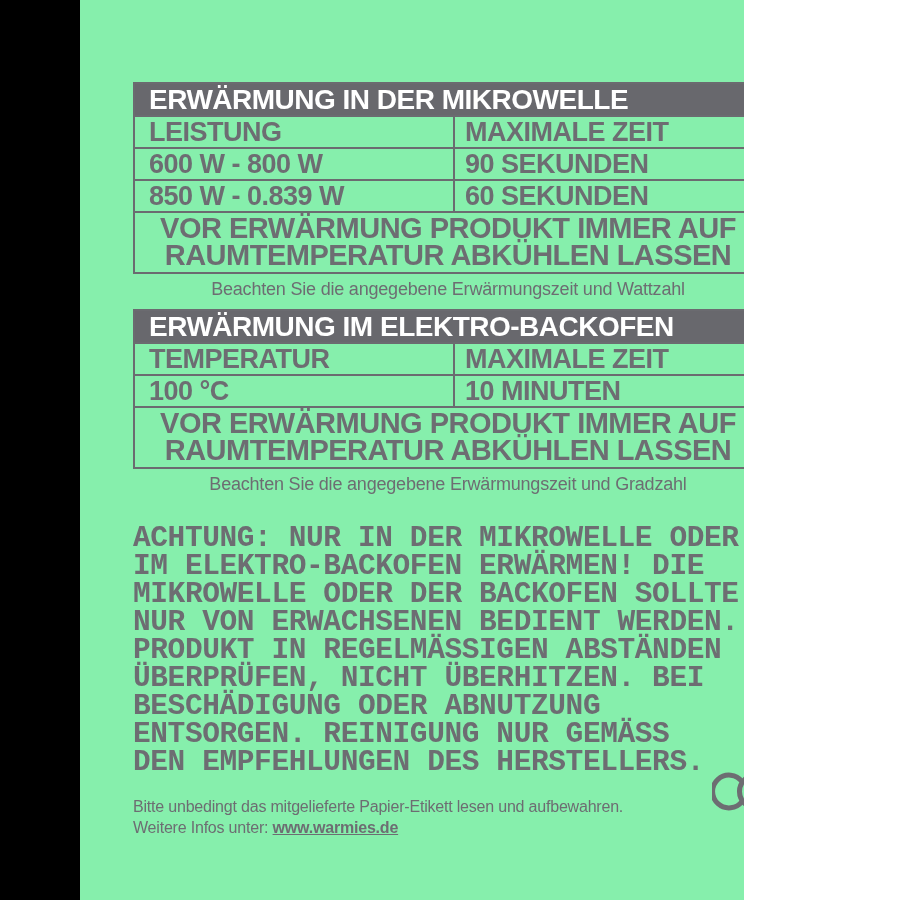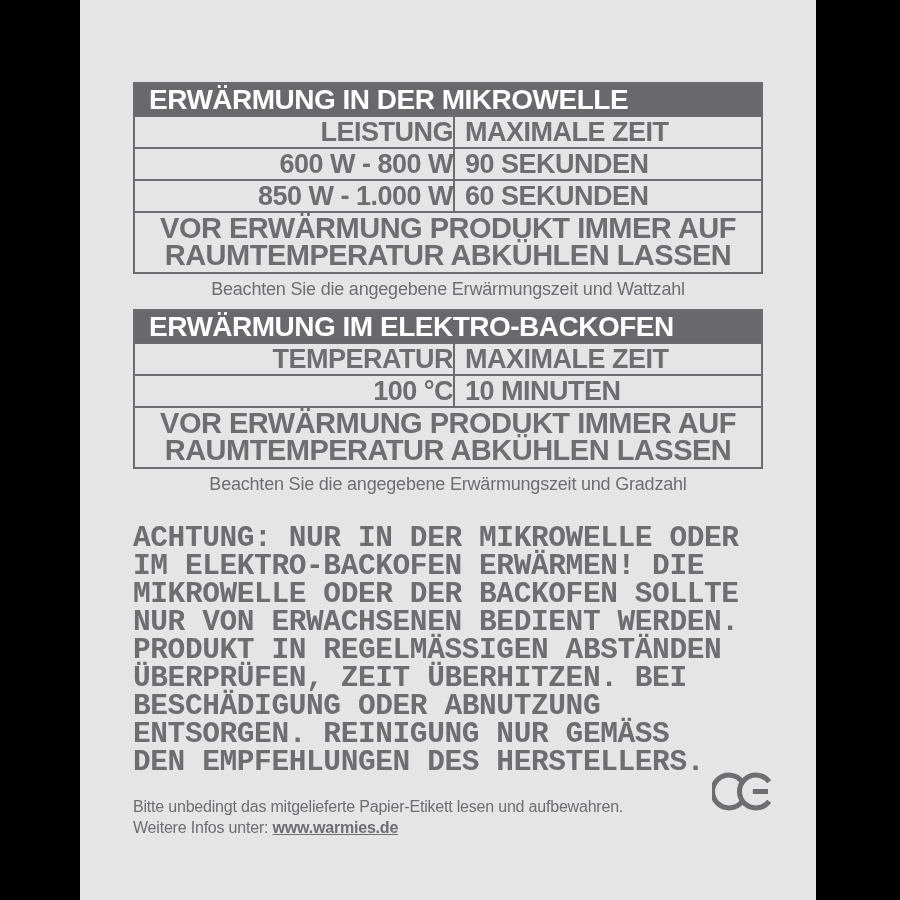--- a/index.html
+++ b/index.html
@@ -2,38 +2,38 @@
 <html><head>
 <meta charset="utf-8">
 <style>
   :root{
     --g:#6b6b70;          
     --gd:#68686d;         
     --ink:#6d6d72;        
   }
   html,body{margin:0;padding:0;background:#fff;}
   .stage{
-    position:relative;width:900px;height:900px;background:#e5e5e5;overflow:hidden;
+    position:relative;width:744px;height:900px;background:#86efac;overflow:hidden;
     font-family:"Liberation Sans", sans-serif;color:var(--ink);
   }
   .blackbar{position:absolute;top:0;height:900px;background:#000;}
   .blackbar.left{left:0;width:80px;}
   .blackbar.right{left:816px;width:84px;}
 
   .content{position:absolute;left:133px;top:82px;width:630px;}
 
   
   .htable{border:2px solid var(--g);font-weight:bold;}
   .t-header{
     background:var(--gd);color:#fff;height:31px;line-height:32px;
     padding-left:14px;font-size:28px;letter-spacing:-0.5px;white-space:nowrap;
   }
   .t-cols{display:flex;border-top:2px solid var(--g);}
   .cell{height:30px;line-height:31px;font-size:27px;letter-spacing:-0.5px;white-space:nowrap;color:var(--ink);}
-  .c1{width:320px;border-right:2px solid var(--g);padding-left:28px;box-sizing:border-box;text-align:right;}
+  .c1{width:320px;border-right:2px solid var(--g);padding-left:14px;box-sizing:border-box;}
   .c2{flex:1;padding-left:10px;}
   .t-footer{
     border-top:2px solid var(--g);text-align:center;font-size:29px;line-height:27px;
     letter-spacing:-0.5px;padding:2px 0 3px;color:var(--ink);
   }
   .caption{
     text-align:center;font-size:18px;font-weight:normal;letter-spacing:-0.2px;
     margin:5px 0 9px;color:var(--ink);
   }
   .table2{margin-top:6px;}
@@ -63,21 +63,21 @@
       <div class="t-header">ERWÄRMUNG IN DER MIKROWELLE</div>
       <div class="t-cols">
         <div class="cell c1">LEISTUNG</div>
         <div class="cell c2">MAXIMALE ZEIT</div>
       </div>
       <div class="t-cols">
         <div class="cell c1">600 W - 800 W</div>
         <div class="cell c2">90 SEKUNDEN</div>
       </div>
       <div class="t-cols">
-        <div class="cell c1">850 W - 1.000 W</div>
+        <div class="cell c1">850 W - 0.839 W</div>
         <div class="cell c2">60 SEKUNDEN</div>
       </div>
       <div class="t-footer">
         <div>VOR ERWÄRMUNG PRODUKT IMMER AUF</div>
         <div>RAUMTEMPERATUR ABKÜHLEN LASSEN</div>
       </div>
     </div>
     <div class="caption">Beachten Sie die angegebene Erwärmungszeit und Wattzahl</div>
 
     <div class="htable table2">
@@ -96,21 +96,21 @@
       </div>
     </div>
     <div class="caption">Beachten Sie die angegebene Erwärmungszeit und Gradzahl</div>
 
     <div class="warning">
       <div>ACHTUNG: NUR IN DER MIKROWELLE ODER</div>
       <div>IM ELEKTRO-BACKOFEN ERWÄRMEN! DIE</div>
       <div>MIKROWELLE ODER DER BACKOFEN SOLLTE</div>
       <div>NUR VON ERWACHSENEN BEDIENT WERDEN.</div>
       <div>PRODUKT IN REGELMÄSSIGEN ABSTÄNDEN</div>
-      <div>ÜBERPRÜFEN, ZEIT ÜBERHITZEN. BEI</div>
+      <div>ÜBERPRÜFEN, NICHT ÜBERHITZEN. BEI</div>
       <div>BESCHÄDIGUNG ODER ABNUTZUNG</div>
       <div>ENTSORGEN. REINIGUNG NUR GEMÄSS</div>
       <div>DEN EMPFEHLUNGEN DES HERSTELLERS.</div>
     </div>
 
   </div>
 
   <div class="note">
     <div>Bitte unbedingt das mitgelieferte Papier-Etikett lesen und aufbewahren.</div>
     <div><span>Weitere Infos unter: </span><b>www.warmies.de</b></div>

